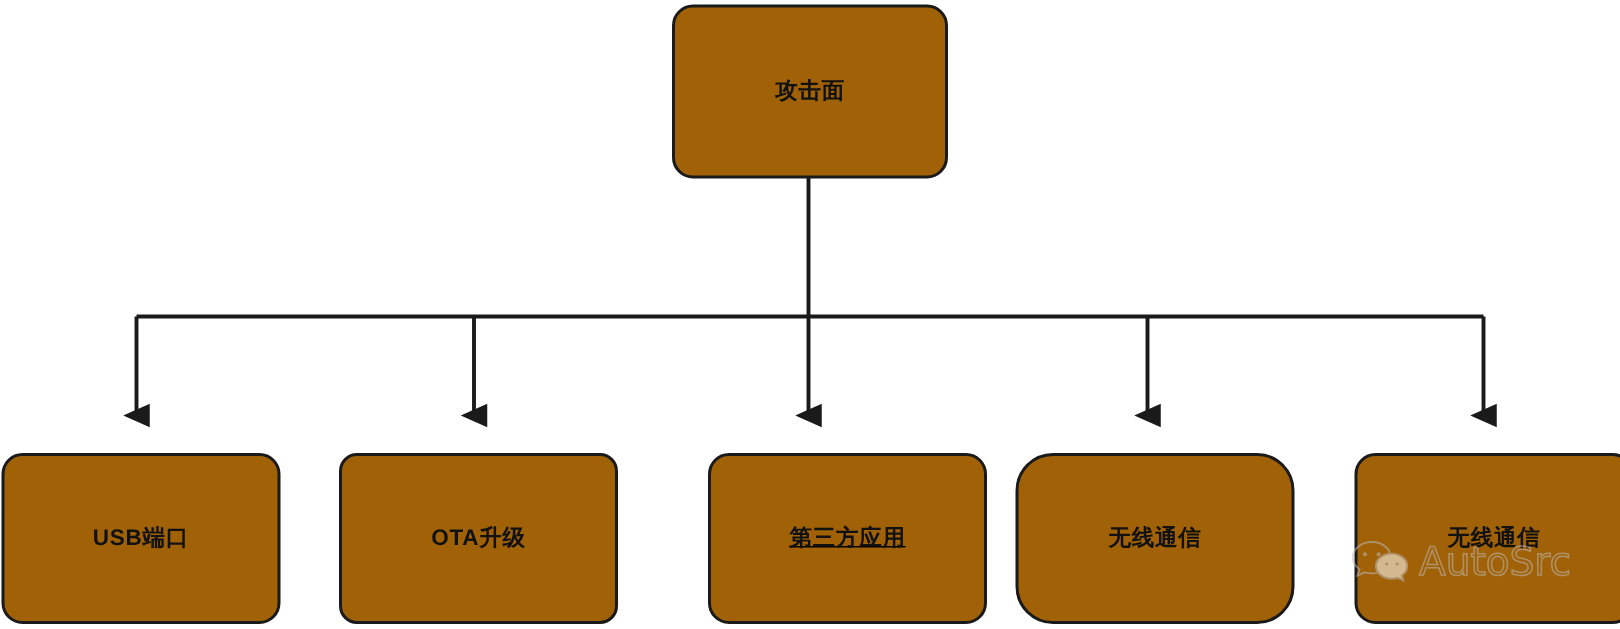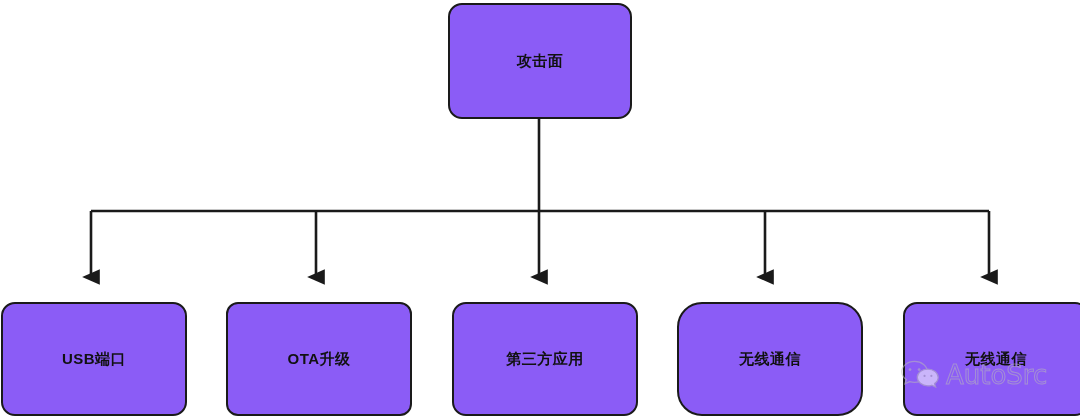--- a/index.html
+++ b/index.html
@@ -17,21 +17,21 @@
     position: relative;
     width: 1080px;
     height: 419px;
     background: #ffffff;
   }
   .node {
     position: absolute;
     box-sizing: border-box;
     border: 2px solid #1a1a1a;
     border-radius: 14px;
-    background: #8b5cf6;
+    background: #a16207;
     display: flex;
     align-items: center;
     justify-content: center;
     text-align: center;
   }
   .node-label {
     font-size: 15px;
     font-weight: bold;
     color: #111111;
     letter-spacing: 0.5px;
@@ -44,21 +44,21 @@
     width: 184px;
     height: 116px;
   }
   .node-leaf {
     top: 302px;
     width: 186px;
     height: 114px;
   }
   .leaf-0 { left: 1px; }
   .leaf-1 { left: 226px; border-radius: 12px; }
-  .leaf-2 { left: 452px; }
+  .leaf-2 { left: 472px; text-decoration: underline; }
   .leaf-3 { left: 677px; border-radius: 25px; }
   .leaf-4 { left: 903px; }
 
   #connectors {
     position: absolute;
     left: 0;
     top: 0;
     width: 1080px;
     height: 419px;
     pointer-events: none;

